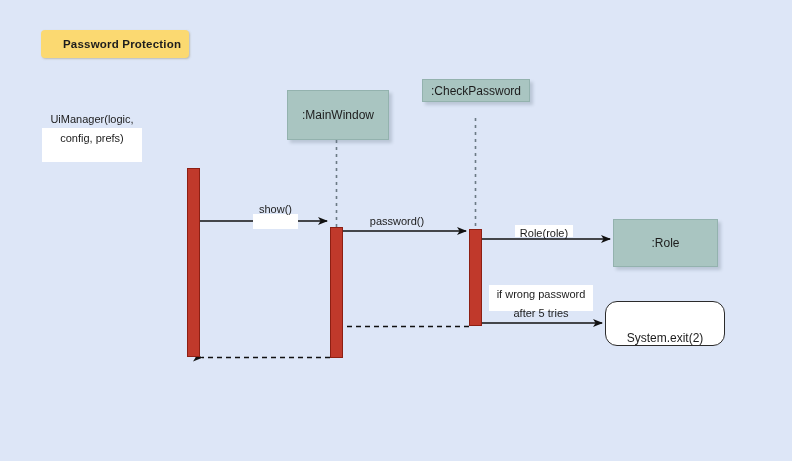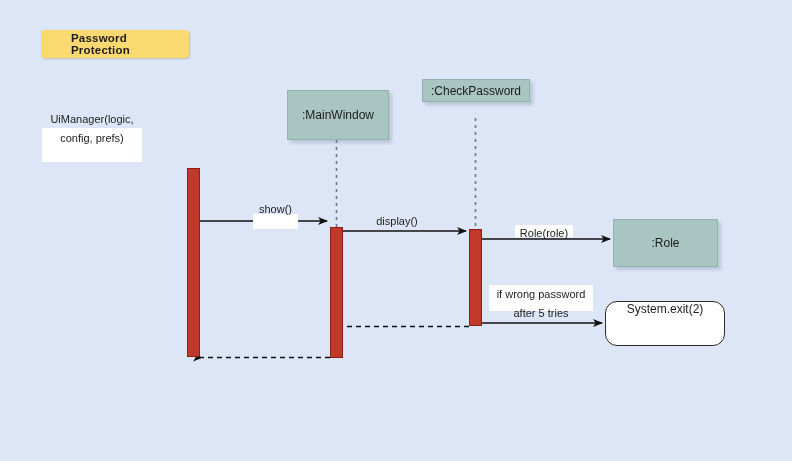--- a/index.html
+++ b/index.html
@@ -28,21 +28,21 @@
     position: absolute;
     left: 41px;
     top: 30px;
     width: 148px;
     height: 28px;
     background: #fbd971;
     border-radius: 4px;
     box-shadow: 1px 1px 2px rgba(120,110,70,0.35);
     display: flex;
     align-items: center;
-    padding-left: 30px;
+    padding-left: 22px;
     box-sizing: border-box;
   }
   .title-tag span {
     font-size: 11.5px;
     font-weight: bold;
     color: #1d1d1d;
     letter-spacing: .2px;
   }
 
   
@@ -84,21 +84,21 @@
     background: #ffffff;
   }
 
   
   .exit-node {
     position: absolute;
     background: #ffffff;
     border: 1px solid #2b2b2b;
     border-radius: 12px;
     display: flex;
-    align-items: flex-start;
+    align-items: flex-end;
     justify-content: center;
     box-sizing: border-box;
   }
   .exit-node span {
     font-size: 12px;
     color: #1c1c1c;
   }
 </style>
 </head>
 <body>
@@ -156,21 +156,21 @@
   <div class="label-plate" style="left:42px; top:128px; width:100px; height:34px;"></div>
   <div class="label-plate" style="left:253px; top:214px; width:45px; height:15px;"></div>
   <div class="label-plate" style="left:489px; top:285px; width:104px; height:26px;"></div>
   <div class="label-plate" style="left:515px; top:225px; width:58px; height:12px;"></div>
 
   <div class="msg-label" style="left:36px; top:110px; width:112px;">UiManager(logic,
 config, prefs)</div>
 
   <div class="msg-label" style="left:233px; top:200px; width:85px;">show()</div>
 
-  <div class="msg-label" style="left:352px; top:212px; width:90px;">display()</div>
+  <div class="msg-label" style="left:352px; top:212px; width:90px;">password()</div>
 
   <div class="msg-label" style="left:486px; top:224px; width:116px;">Role(role)</div>
 
   <div class="msg-label" style="left:485px; top:285px; width:112px;">if wrong password
 after 5 tries</div>
 
 
   <div class="lifeline-box" style="left:287px; top:90px; width:102px; height:50px;">
     <span>:MainWindow</span>
   </div>

